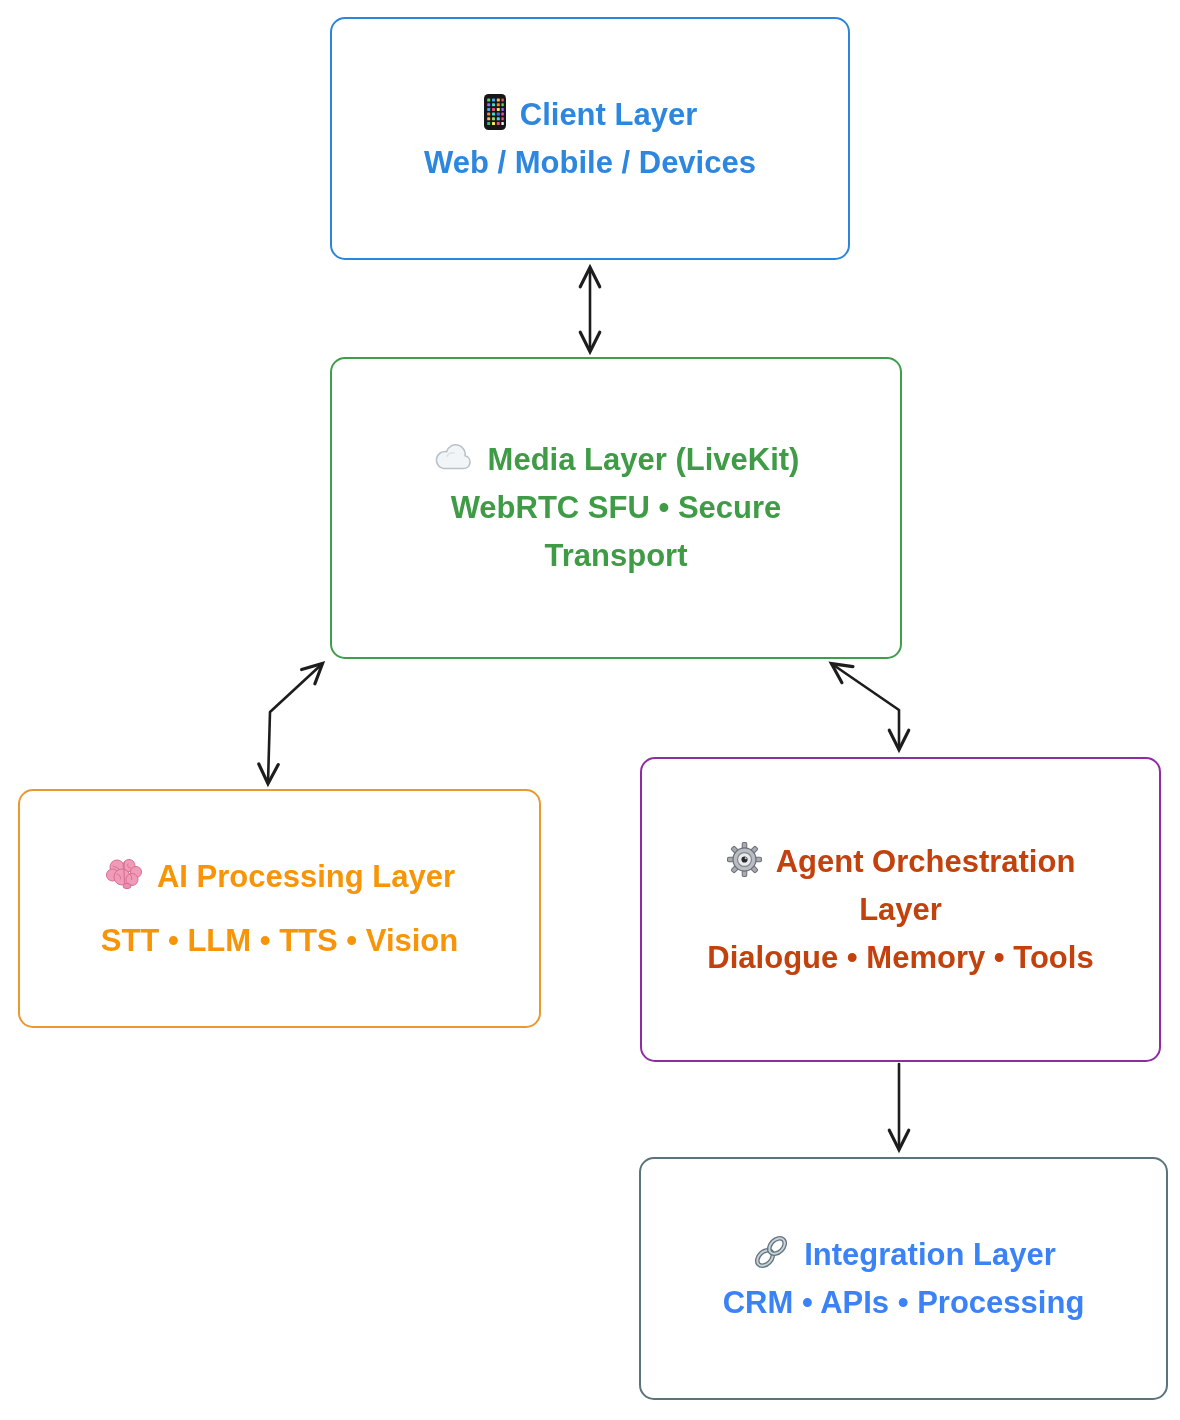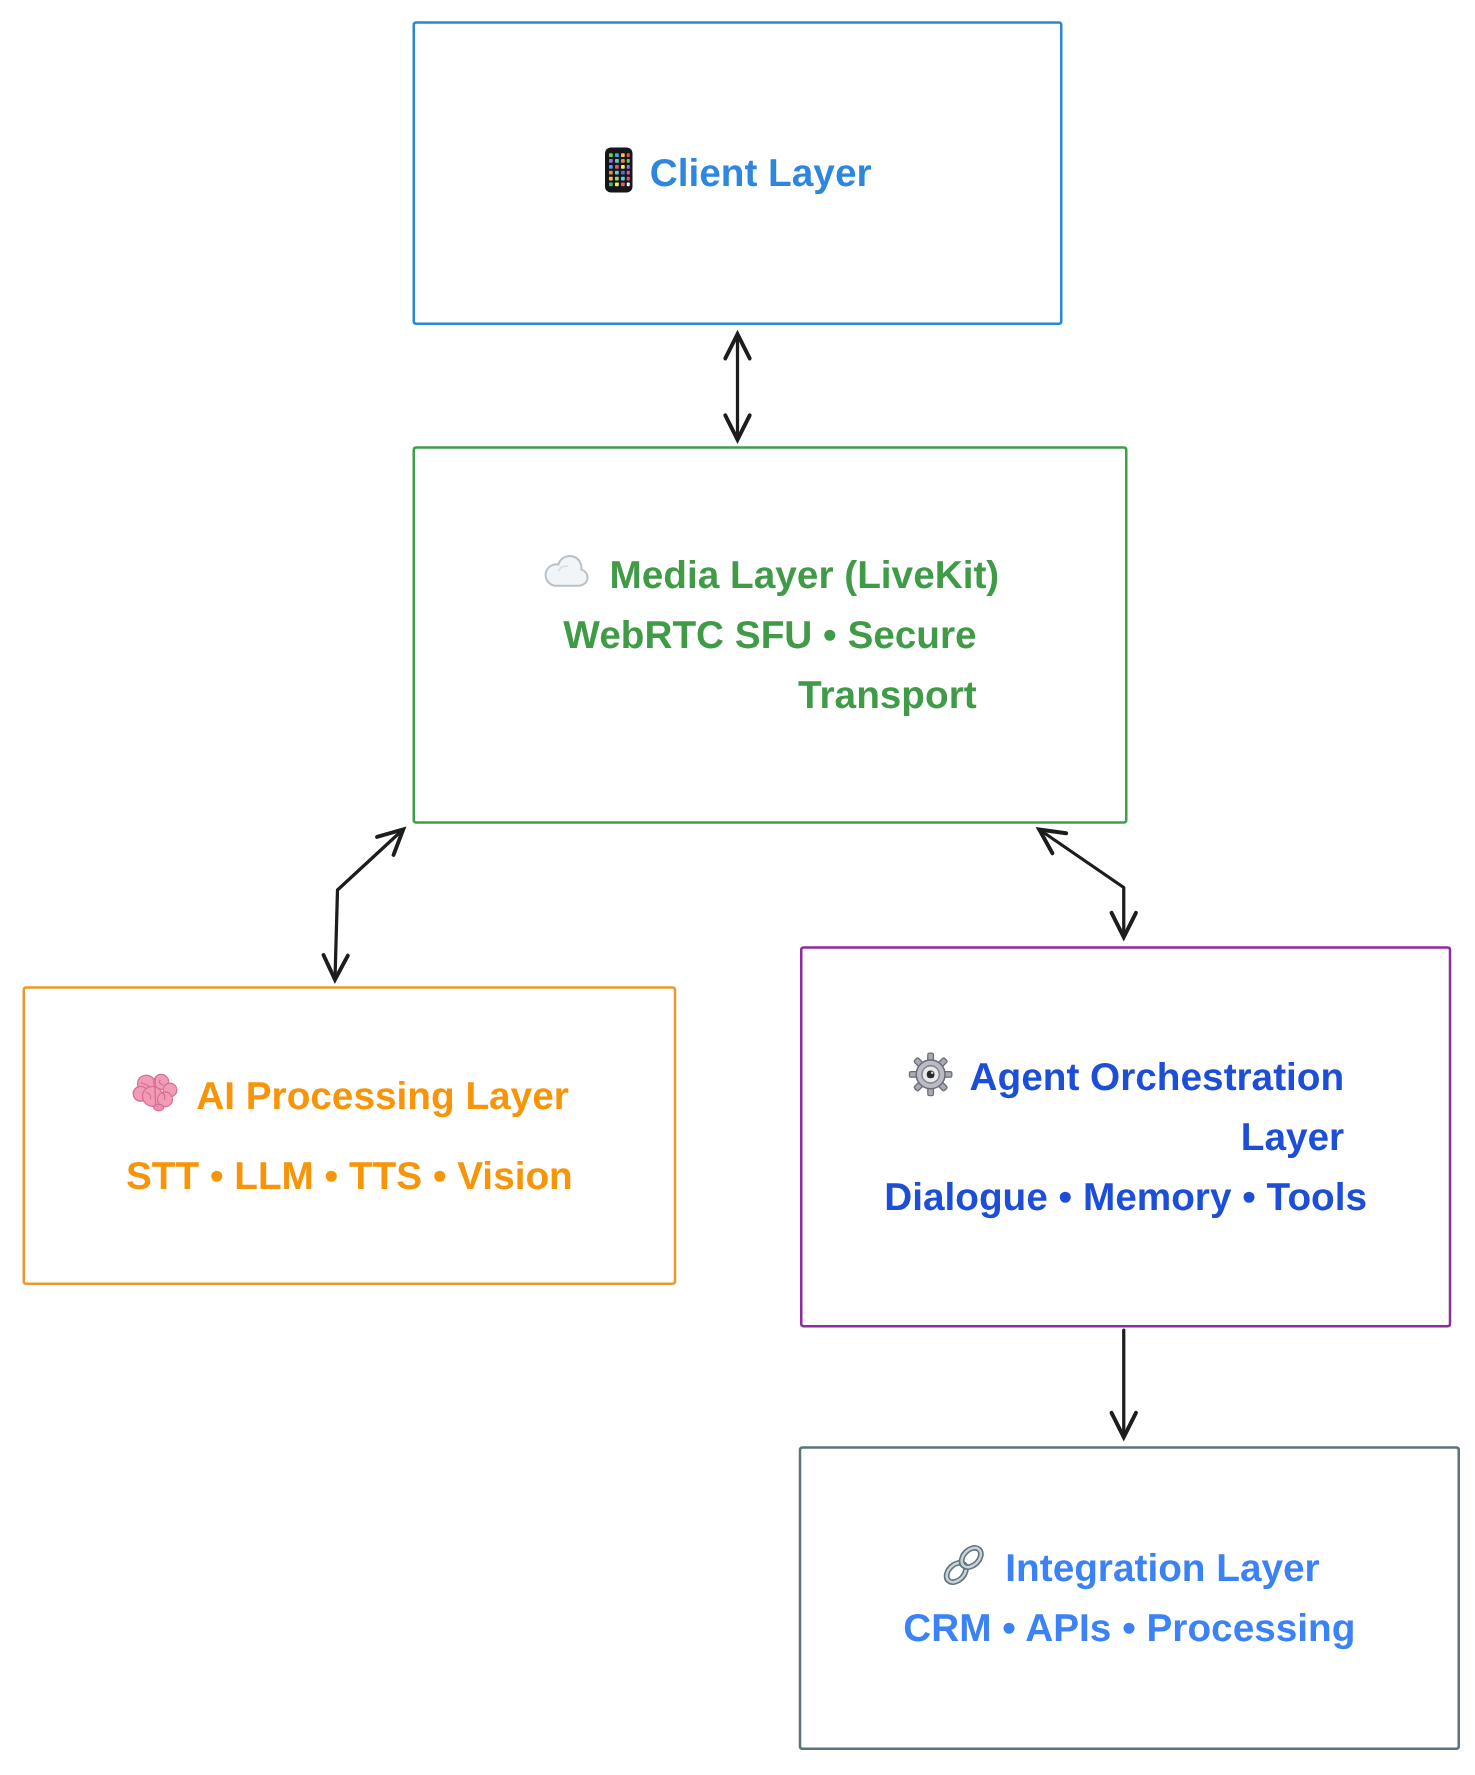--- a/index.html
+++ b/index.html
@@ -4,23 +4,23 @@
 <style>
   html,body{margin:0;padding:0;background:#ffffff;}
   body{font-family:"Liberation Sans","DejaVu Sans",sans-serif;}
   .canvas{position:relative;width:1180px;height:1420px;background:#ffffff;overflow:hidden;}
 
   .edges{position:absolute;left:0;top:0;width:1180px;height:1420px;pointer-events:none;}
   .edge{fill:none;stroke:#1d1d1d;stroke-width:2.6;stroke-linejoin:round;stroke-linecap:round;}
 
   .node{
     position:absolute;box-sizing:border-box;
-    border:2.5px solid #000;border-radius:3px;background:#ffffff;
+    border:2.5px solid #000;border-radius:15px;background:#ffffff;
     display:flex;flex-direction:column;justify-content:center;align-items:center;
-    text-align:right;padding:8px 26px;
+    text-align:center;padding:8px 26px;
   }
   .title,.subtitle{font-size:31px;font-weight:600;line-height:48px;}
   .title-text,.subtitle{white-space:pre-line;}
   .icon{display:inline-block;vertical-align:middle;margin-right:13px;transform:translateY(-4px);white-space:normal;line-height:0;}
 
   .node-client{left:330px;top:17px;width:520px;height:243px;}
   .node-media{left:330px;top:357px;width:572px;height:302px;}
   .node-ai{left:18px;top:789px;width:523px;height:239px;gap:16px;}
   .node-agent{left:640px;top:757px;width:521px;height:305px;}
   .node-integration{left:639px;top:1157px;width:529px;height:243px;}
@@ -65,20 +65,21 @@
               <rect x="4.2" y="24.3" width="3" height="3" rx="0.6" fill="#f2c14e"></rect>
               <rect x="9" y="24.3" width="3" height="3" rx="0.6" fill="#9ad75b"></rect>
               <rect x="13.8" y="24.3" width="3" height="3" rx="0.6" fill="#4ad7f0"></rect>
               <rect x="18.4" y="24.3" width="2.4" height="3" rx="0.6" fill="#e8556d"></rect>
               <rect x="4.2" y="29" width="3" height="3" rx="0.6" fill="#3cb878"></rect>
               <rect x="9" y="29" width="3" height="3" rx="0.6" fill="#f2ee55"></rect>
               <rect x="13.8" y="29" width="3" height="3" rx="0.6" fill="#e8556d"></rect>
               <rect x="18.4" y="29" width="2.4" height="3" rx="0.6" fill="#f5f5f5"></rect>
             </g>
           </svg></span><span class="title-text">Client Layer</span></div>
+    <div class="subtitle">Web / Mobile / Devices</div>
   </div>
 
   <div class="node node-media" style="border-color: rgb(63, 158, 74); color: rgb(63, 155, 70);">
     <div class="title"><span class="icon"><svg width="42" height="28" viewBox="0 0 42 28">
             <path d="M10.5 24.5h20a6.5 6.5 0 0 0 1.6-12.8A9.5 9.5 0 0 0 13.6 7.6 7.5 7.5 0 0 0 10.5 24.5Z" fill="#f2f5f7" stroke="#b9c2c9" stroke-width="1.6"></path>
             <path d="M14 12.5a6 6 0 0 1 7-3.5" fill="none" stroke="#d9e0e4" stroke-width="1.4" stroke-linecap="round"></path>
           </svg></span><span class="title-text">Media Layer (LiveKit)</span></div>
     <div class="subtitle">WebRTC SFU • Secure
 Transport</div>
   </div>
@@ -93,21 +94,21 @@
               <circle cx="18" cy="20" r="8"></circle>
               <circle cx="28" cy="22.5" r="6"></circle>
             </g>
             <path d="M20.5 4.5c-1 6-0.3 12 0 23" fill="none" stroke="#d76e92" stroke-width="1.1"></path>
             <path d="M9 9c2 1.5 4.5 1 6 3M24 7c-1.5 2 .5 3.5 2.5 4M13 17c2.5.5 4 2.5 3.5 5M26 17.5c1.8 1 2.2 3 1.5 5" fill="none" stroke="#d76e92" stroke-width="1" stroke-linecap="round"></path>
             <ellipse cx="23" cy="29" rx="4" ry="2.6" fill="#ec8fae" stroke="#d76e92" stroke-width="1"></ellipse>
           </svg></span><span class="title-text">AI Processing Layer</span></div>
     <div class="subtitle">STT • LLM • TTS • Vision</div>
   </div>
 
-  <div class="node node-agent" style="border-color: rgb(142, 45, 161); color: #1d4ed8;">
+  <div class="node node-agent" style="border-color: rgb(142, 45, 161); color: #c2410c;">
     <div class="title"><span class="icon"><svg width="37" height="37" viewBox="0 0 36 36">
             <g>
               <rect x="15.8" y="1.5" width="4.4" height="6" rx="1.2" fill="#a8abb2" stroke="#6b6e76" stroke-width="1"></rect>
               <rect x="15.8" y="1.5" width="4.4" height="6" rx="1.2" fill="#a8abb2" stroke="#6b6e76" stroke-width="1" transform="rotate(45 18 18)"></rect>
               <rect x="15.8" y="1.5" width="4.4" height="6" rx="1.2" fill="#a8abb2" stroke="#6b6e76" stroke-width="1" transform="rotate(90 18 18)"></rect>
               <rect x="15.8" y="1.5" width="4.4" height="6" rx="1.2" fill="#a8abb2" stroke="#6b6e76" stroke-width="1" transform="rotate(135 18 18)"></rect>
               <rect x="15.8" y="1.5" width="4.4" height="6" rx="1.2" fill="#a8abb2" stroke="#6b6e76" stroke-width="1" transform="rotate(180 18 18)"></rect>
               <rect x="15.8" y="1.5" width="4.4" height="6" rx="1.2" fill="#a8abb2" stroke="#6b6e76" stroke-width="1" transform="rotate(225 18 18)"></rect>
               <rect x="15.8" y="1.5" width="4.4" height="6" rx="1.2" fill="#a8abb2" stroke="#6b6e76" stroke-width="1" transform="rotate(270 18 18)"></rect>
               <rect x="15.8" y="1.5" width="4.4" height="6" rx="1.2" fill="#a8abb2" stroke="#6b6e76" stroke-width="1" transform="rotate(315 18 18)"></rect>

